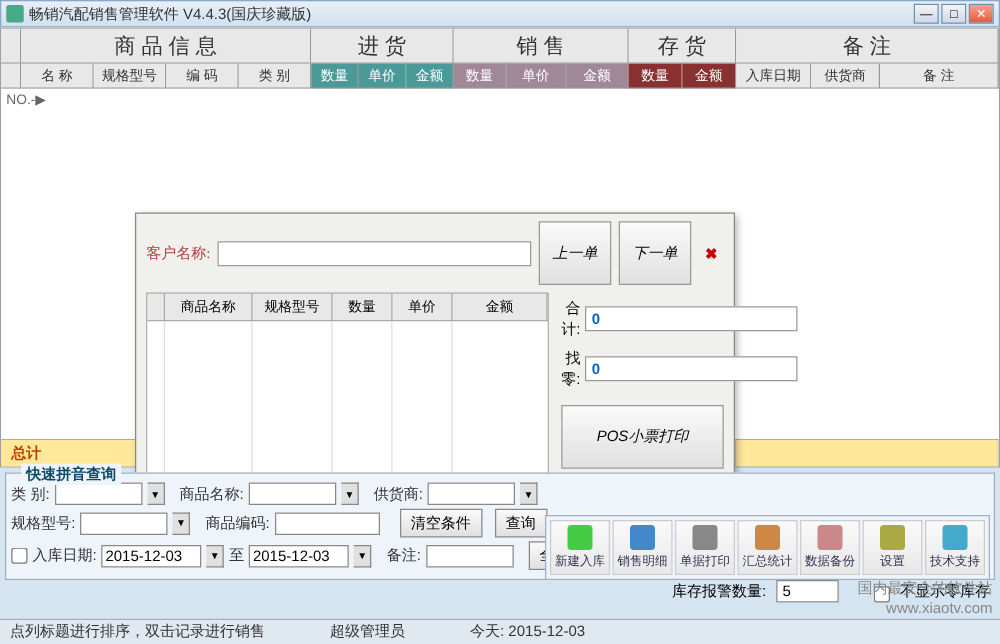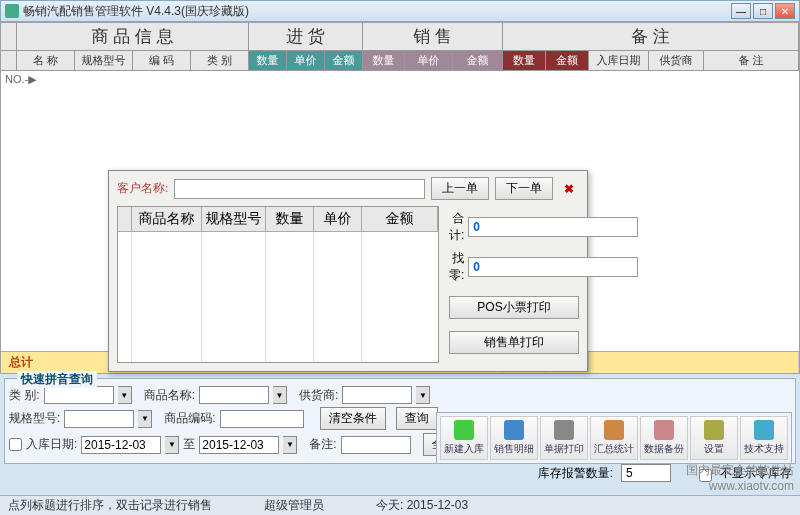--- a/index.html
+++ b/index.html
@@ -23,26 +23,26 @@
 .data-area { height: 280px; background: #fff; position: relative; }
 .row-marker { position: absolute; left: 4px; top: 2px; color: #666; font-size: 11px; }
 .total-row { background: #ffe89a; display: flex; border-top: 1px solid #aaa; }
 .total-cell { border-right: 1px solid #ccc; padding: 2px 4px; font-size: 11px; text-align: right; color: #333; }
 .total-label { background: #ffe89a; color: #c04000; font-weight: bold; padding: 2px 8px; }
 
 .dialog { position: absolute; left: 108px; top: 170px; width: 480px; background: #f0f0ec; border: 1px solid #888; box-shadow: 2px 2px 6px rgba(0,0,0,0.3); }
 .dlg-top { display: flex; align-items: center; padding: 6px 8px; gap: 6px; }
 .dlg-top .cust-lbl { color: #b04040; font-family: Liberation Serif, serif; }
 .dlg-top input { flex: 1; border: 1px solid #999; height: 20px; padding: 0 4px; }
-.dlg-btn { border: 1px solid #999; background: linear-gradient(#fafafa,#e0e0e0); padding: 2px 10px; cursor: pointer; }
+.dlg-btn { border: 1px solid #999; background: linear-gradient(#fafafa,#e0e0e0); padding: 16px 10px; cursor: pointer; font-style: italic; }
 .dlg-close { width: 20px; height: 18px; color: #c00; font-weight: bold; display: flex; align-items: center; justify-content: center; cursor: pointer; }
 .dlg-body { display: flex; padding: 0 8px 8px 8px; gap: 10px; }
 .dlg-grid { flex: 1; border: 1px solid #999; background: #fff; }
 .dlg-grid-head { display: flex; background: #e8e8e8; }
-.dlg-grid-head div { border-right: 1px solid #aaa; border-bottom: 1px solid #aaa; text-align: center; padding: 3px 0; font-size: 14px; }
+.dlg-grid-head div { border-right: 1px solid #aaa; border-bottom: 1px solid #aaa; text-align: center; padding: 3px 0; font-size: 11px; }
 .dlg-grid-body { height: 130px; background: #fff; display: flex; }
 .dlg-grid-body .col-line { border-right: 1px solid #ddd; }
 .dlg-right { width: 130px; display: flex; flex-direction: column; gap: 6px; padding-top: 4px; }
 .calc-row { display: flex; align-items: center; gap: 4px; }
 .calc-row label { width: 40px; text-align: right; }
 .calc-row input { flex: 1; border: 1px solid #999; height: 20px; padding: 0 4px; color: #06c; font-weight: bold; }
 
 .search-panel { margin: 4px 4px 0 4px; border: 1px solid #a0b0c0; background: #eef4fa; padding: 4px; position: relative; }
 .search-title { position: absolute; top: -8px; left: 12px; background: #eef4fa; padding: 0 4px; color: #0c4a6e; font-weight: bold; }
 .search-row { display: flex; align-items: center; gap: 4px; margin: 3px 0; }
@@ -76,20 +76,21 @@
     <div class="winbtn close">✕</div>
   </div>
 </div>
 
 <div class="main-table">
   <div class="header-row">
     <div class="group-header" style="width:16px"></div>
     <div class="group-header" style="width:232px">商 品 信 息</div>
     <div class="group-header" style="width:114px">进 货</div>
     <div class="group-header" style="width:140px">销 售</div>
+    <div class="group-header" style="width:86px">存 货</div>
     <div class="group-header" style="flex:1">备 注</div>
   </div>
   <div class="header-row">
     <div class="col-header plain" style="width:16px"></div>
     <div class="col-header plain" style="width:58px">名 称</div>
     <div class="col-header plain" style="width:58px">规格型号</div>
     <div class="col-header plain" style="width:58px">编 码</div>
     <div class="col-header plain" style="width:58px">类 别</div>
     <div class="col-header c-teal" style="width:38px">数量</div>
     <div class="col-header c-teal" style="width:38px">单价</div>

